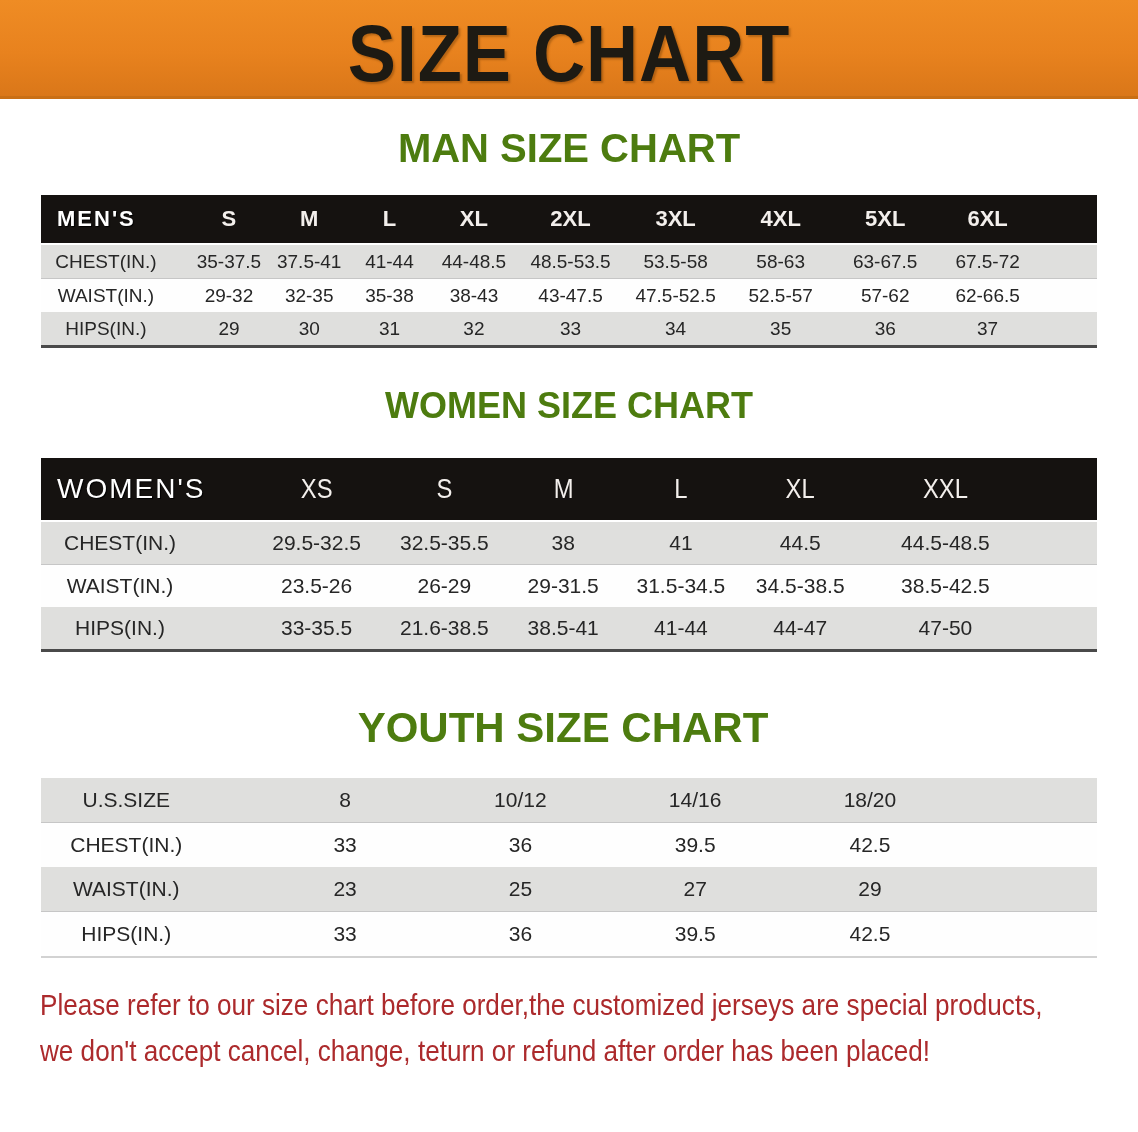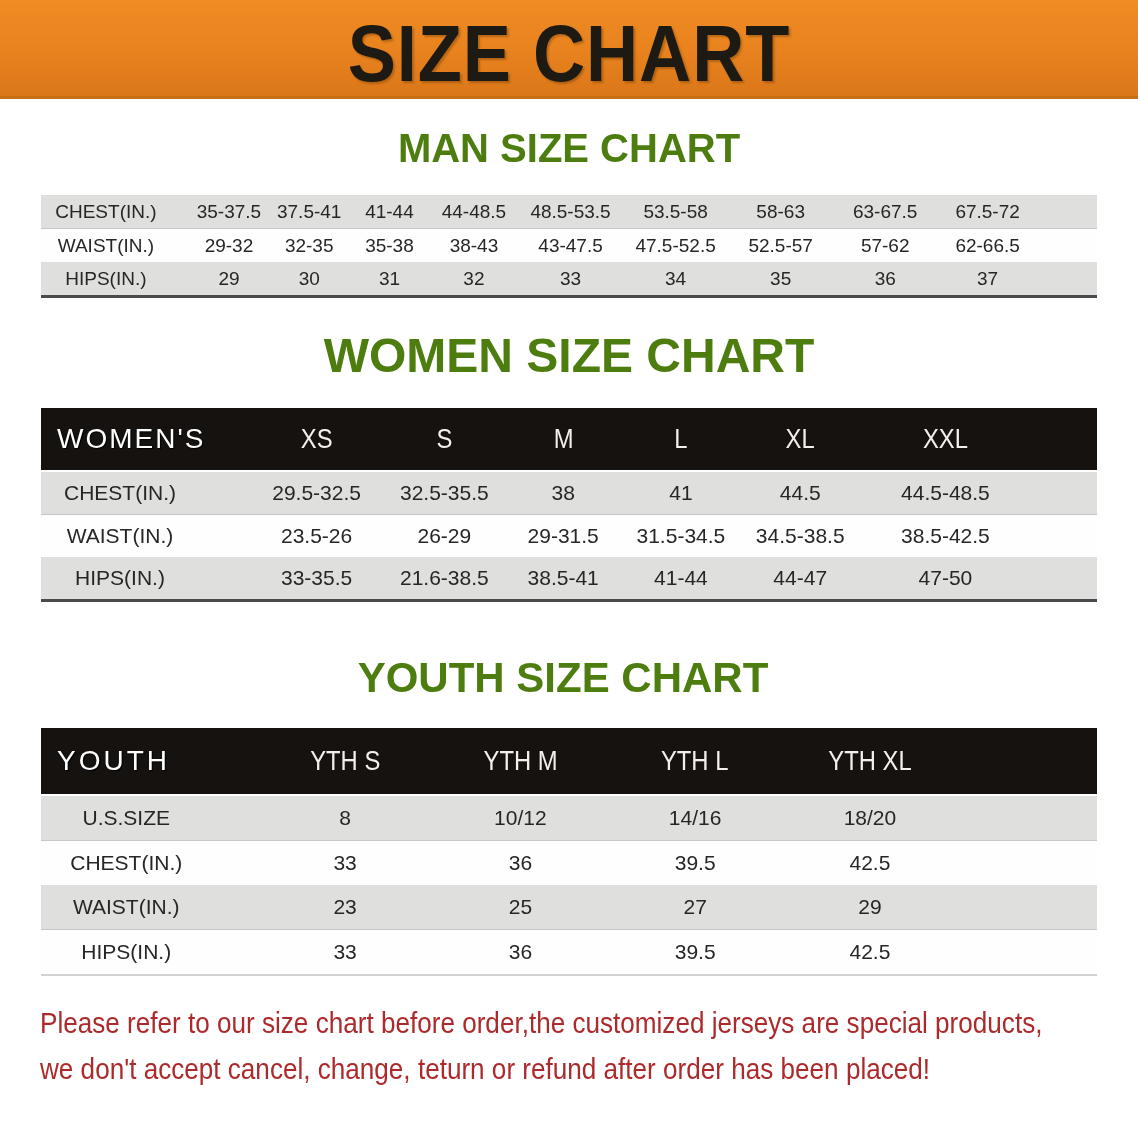--- a/index.html
+++ b/index.html
@@ -19,21 +19,21 @@
     transform:scale(0.95,1.06);transform-origin:center;
     text-shadow:2px 2px 2px rgba(90,45,0,0.35);
     white-space:nowrap;
   }
   
   .section-heading{
     text-align:center;font-weight:800;color:#4d7c0f;
     font-size:40px;line-height:46px;margin:0;white-space:nowrap;
   }
   #man-heading{margin:26px 0 24px 0;}
-  #women-heading{margin:34px 0 28px 0;font-size:48px;line-height:48px;}
+  #women-heading{margin:34px 0 28px 0;font-size:36px;line-height:48px;}
   #youth-heading{margin:52px 12px 26px 0;font-size:42px;line-height:48px;}
   
   .size-table{
     width:1056px;margin:0 auto;border-collapse:collapse;table-layout:fixed;
   }
   .size-table th,.size-table td{padding:0;text-align:center;font-weight:400;overflow:hidden;white-space:nowrap;}
   .head-row th{
     background:#151210;color:#f3efec;border-bottom:2px solid #ffffff;
   }
   .corner{
@@ -85,20 +85,33 @@
       <col style="width:7.6%">
     <col style="width:8.4%">
       <col style="width:9.9%">
       <col style="width:10%">
       <col style="width:9.9%">
     <col style="width:9.9%">
       <col style="width:9.5%">
       <col style="width:5.6%">
   </colgroup>
   <tbody>
+      <tr class="head-row">
+    <th class="corner">MEN'S</th>
+    <th>S</th>
+    <th>M</th>
+    <th>L</th>
+    <th>XL</th>
+    <th>2XL</th>
+    <th>3XL</th>
+    <th>4XL</th>
+    <th>5XL</th>
+    <th>6XL</th>
+    <th></th>
+  </tr>
   <tr class="row-gray">
     <td class="row-label">CHEST(IN.)</td>
     <td>35-37.5</td>
     <td>37.5-41</td>
     <td>41-44</td>
     <td>44-48.5</td>
     <td>48.5-53.5</td>
     <td>53.5-58</td>
     <td>58-63</td>
     <td>63-67.5</td>
@@ -196,28 +209,20 @@
 <table class="size-table" id="youth-table">
   <colgroup>
     <col style="width:20.5%">
       <col style="width:16.6%">
       <col style="width:16.6%">
     <col style="width:16.5%">
       <col style="width:16.6%">
       <col style="width:13.2%">
   </colgroup>
   <tbody>
-      <tr class="head-row">
-    <th class="corner">YOUTH</th>
-    <th><span class="cond">YTH S</span></th>
-    <th><span class="cond">YTH M</span></th>
-    <th><span class="cond">YTH L</span></th>
-    <th><span class="cond">YTH XL</span></th>
-    <th></th>
-  </tr>
   <tr class="row-gray">
     <td class="row-label">U.S.SIZE</td>
     <td>8</td>
     <td>10/12</td>
     <td>14/16</td>
     <td>18/20</td>
     <td></td>
   </tr>
   <tr class="row-white">
     <td class="row-label">CHEST(IN.)</td>

